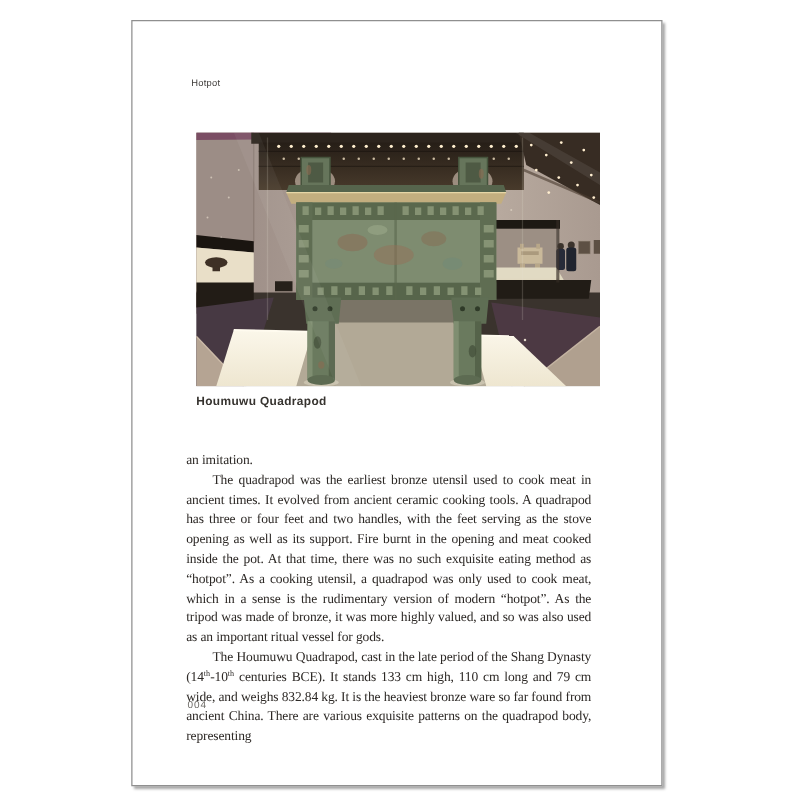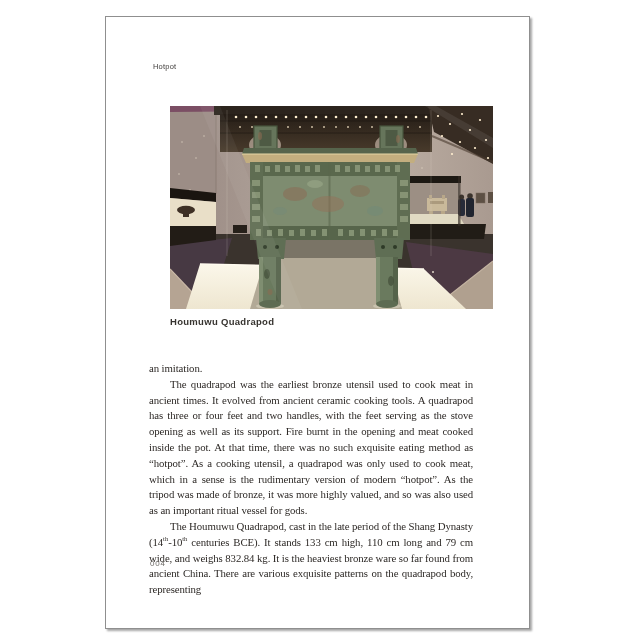--- a/index.html
+++ b/index.html
@@ -2,21 +2,21 @@
 <html><head>
 <meta charset="utf-8">
 <style>
   html,body{margin:0;padding:0;background:#ffffff;}
   .canvas{position:relative;width:640px;height:640px;background:#ffffff;overflow:hidden;
           font-family:"Liberation Serif","DejaVu Serif",serif;}
   .page{position:absolute;left:105px;top:16px;width:423px;height:611px;background:#ffffff;
         border:1px solid #8f8f8f;box-shadow:2px 2px 2px rgba(0,0,0,0.35);}
   .running-header{position:absolute;left:47px;top:45px;font-family:"Liberation Sans",sans-serif;
         font-size:7.5px;color:#3f3c3a;letter-spacing:0.2px;}
-  .figure{position:absolute;left:64px;top:89px;width:316px;}
+  .figure{position:absolute;left:51px;top:89px;width:316px;}
   .figure svg{display:block;}
   .caption{margin-top:7px;font-family:"Liberation Sans",sans-serif;font-weight:bold;
         font-size:9.5px;color:#36332f;letter-spacing:0.3px;}
   .body-text{position:absolute;left:43px;top:344px;width:324px;font-size:10.8px;
         line-height:15.8px;color:#2d2926;text-align:justify;letter-spacing:-0.1px;}
   .body-text p{margin:0;padding:0;}
   .p-ind{text-indent:21px;}
   .p-last{text-align-last:justify;}
   .body-text sup{font-size:6.5px;line-height:0;vertical-align:super;letter-spacing:0;}
   .folio{position:absolute;left:44px;top:542px;font-family:"Liberation Sans",sans-serif;

